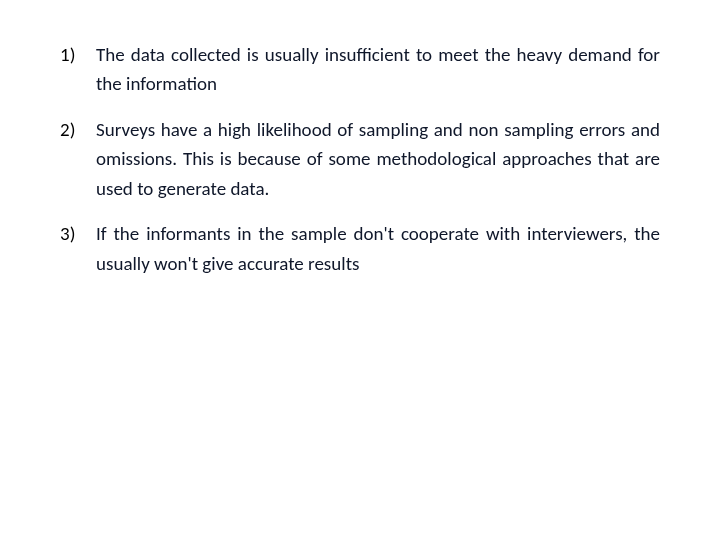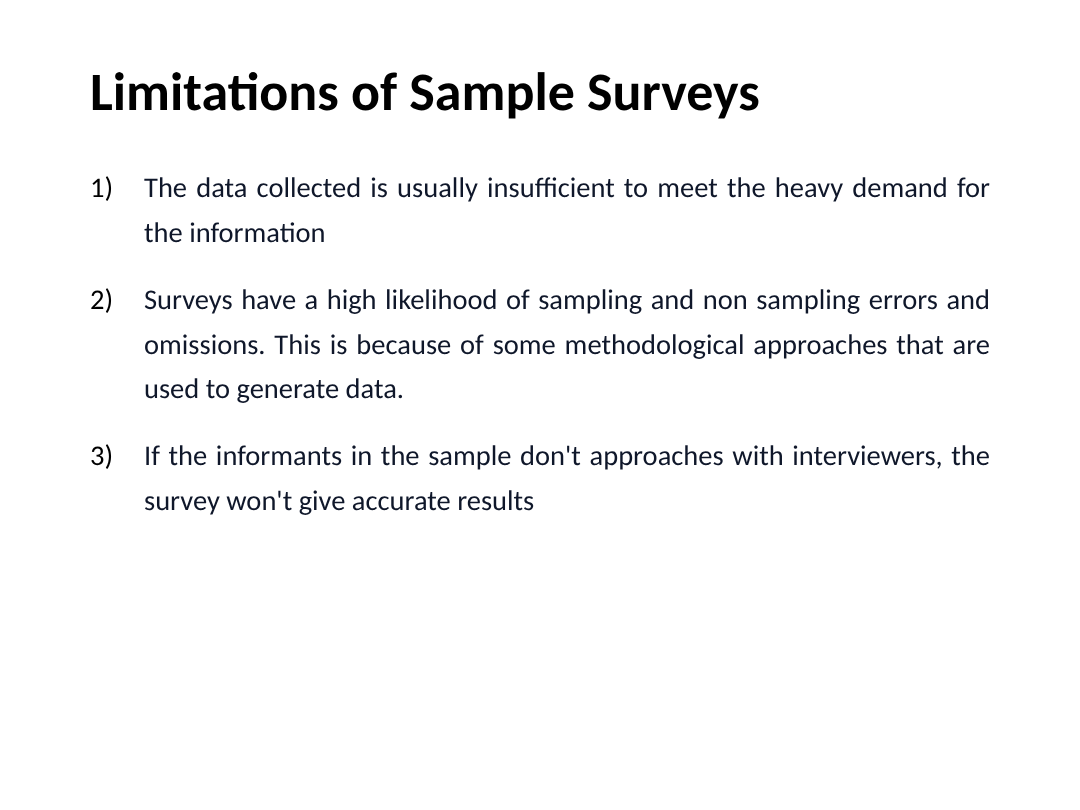--- a/index.html
+++ b/index.html
@@ -60,33 +60,32 @@
       font-size: 19px;
       color: #0f172a;
       line-height: 1.55;
       text-align: justify;
     }
   </style>
 </head>
 <body>
 
 <div class="slide">
-  <div class="title">Limitations of Sample Surveys</div>
 
   <div class="content">
 
     <div class="list-item">
       <span class="list-number">1)</span>
       <span class="list-text">The data collected is usually insufficient to meet the heavy demand for the information</span>
     </div>
 
     <div class="list-item">
       <span class="list-number">2)</span>
       <span class="list-text">Surveys have a high likelihood of sampling and non sampling errors and omissions. This is because of some methodological approaches that are used to generate data.</span>
     </div>
 
     <div class="list-item">
       <span class="list-number">3)</span>
-      <span class="list-text">If the informants in the sample don't approaches with interviewers, the survey won't give accurate results</span>
+      <span class="list-text">If the informants in the sample don't cooperate with interviewers, the usually won't give accurate results</span>
     </div>
 
   </div>
 </div>
 
 </body></html>

